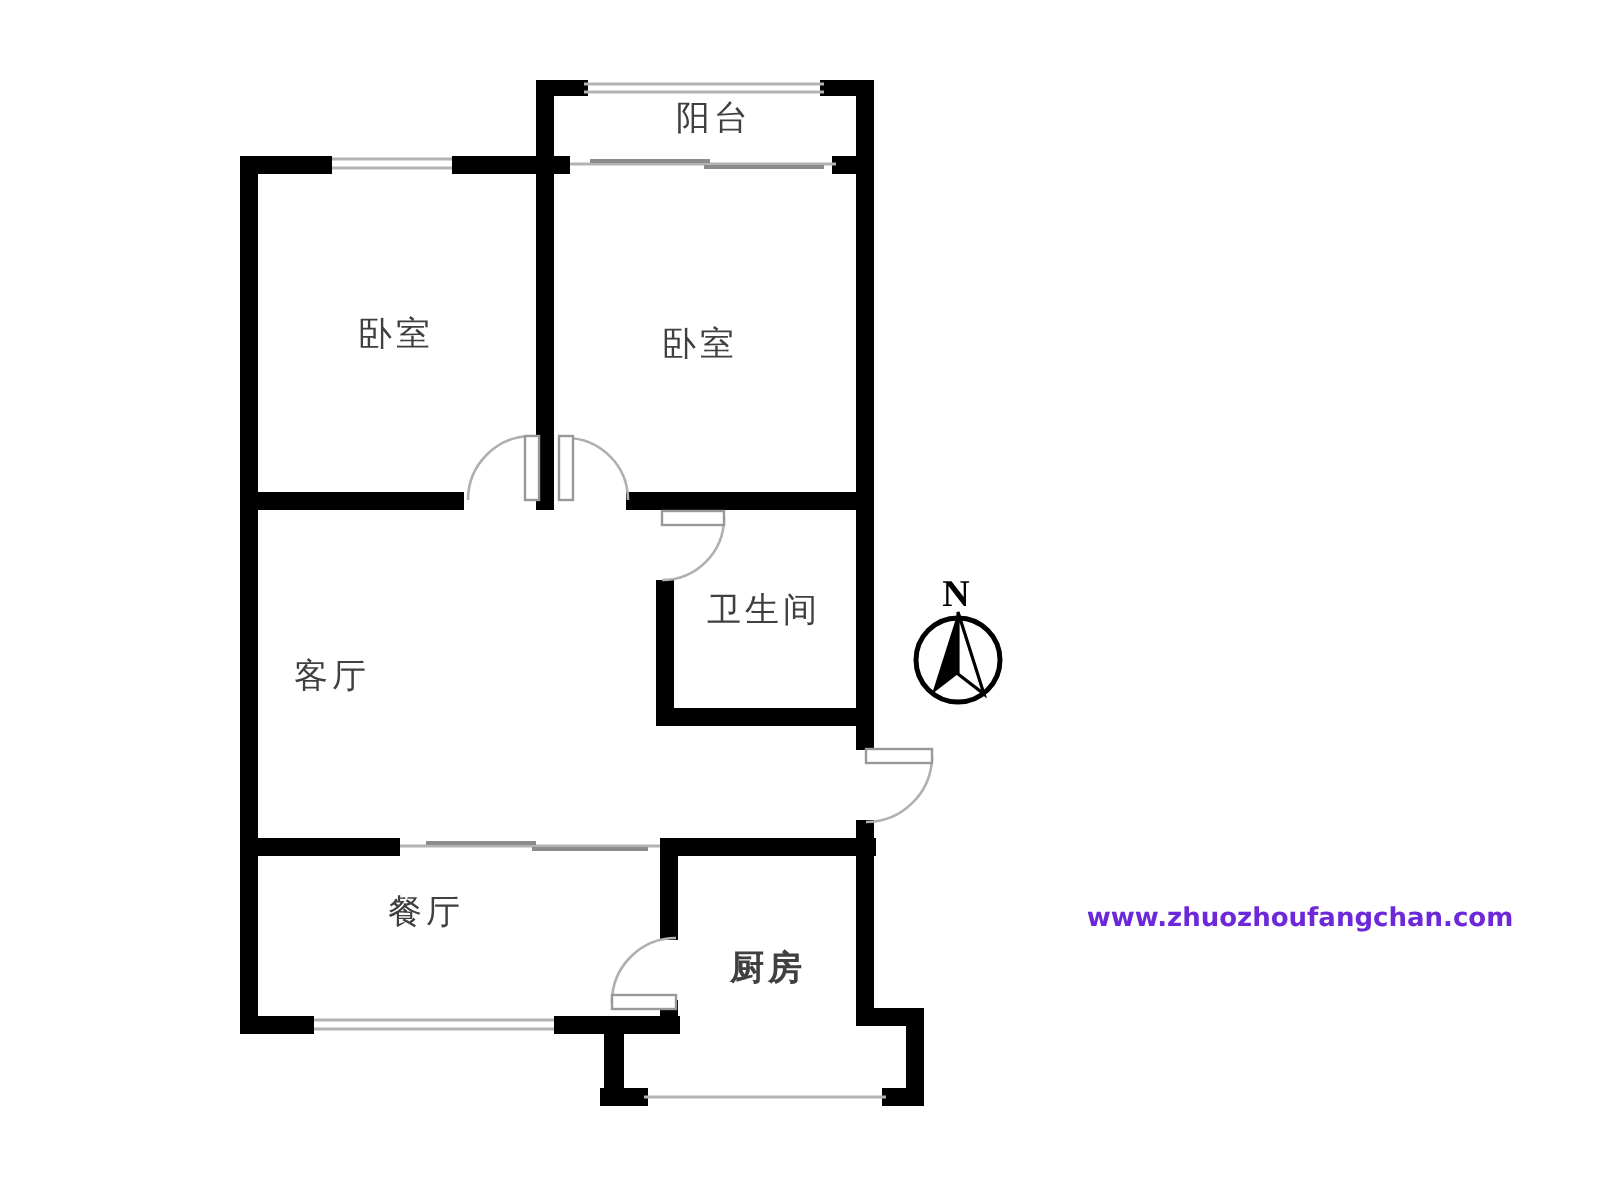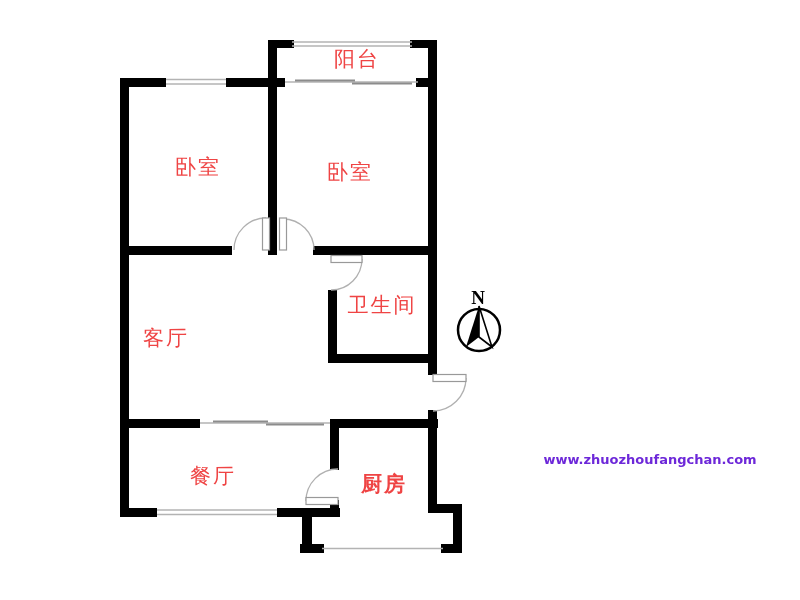--- a/index.html
+++ b/index.html
@@ -16,23 +16,23 @@
     overflow: hidden;
   }
   .plan-svg {
     position: absolute;
     left: 0;
     top: 0;
   }
   .room-label {
     position: absolute;
     transform: translate(-50%, -50%);
-    font-size: 21px;
+    font-size: 17px;
     letter-spacing: 2px;
-    color: #ef4444;
+    color: #404040;
     white-space: nowrap;
     user-select: none;
   }
   .compass-n {
     position: absolute;
     transform: translate(-50%, -50%);
     font-family: "Liberation Serif", "DejaVu Serif", serif;
     font-weight: bold;
     font-size: 19px;
     color: #000000;
@@ -156,21 +156,21 @@
   <div class="room-label" style="left:357px; top:59px;">阳台</div>
 
   <div class="room-label" style="left:198px; top:167px;">卧室</div>
 
   <div class="room-label" style="left:350px; top:172px;">卧室</div>
 
   <div class="room-label" style="left:166px; top:338px;">客厅</div>
 
   <div class="room-label" style="left:382px; top:305px;font-family:Liberation Serif, serif;">卫生间</div>
 
-  <div class="room-label" style="left:213px; top:476px;font-family:Liberation Mono, monospace;">餐厅</div>
+  <div class="room-label" style="left:213px; top:456px;font-family:Liberation Mono, monospace;">餐厅</div>
 
   <div class="room-label" style="left:384px; top:484px;font-weight:bold;">厨房</div>
 
   <div class="compass-n" style="left:478px; top:298px;">N</div>
 
   <div class="watermark">
     <div class="wm-url">www.zhuozhoufangchan.com</div>
   </div>
 
 </div>

